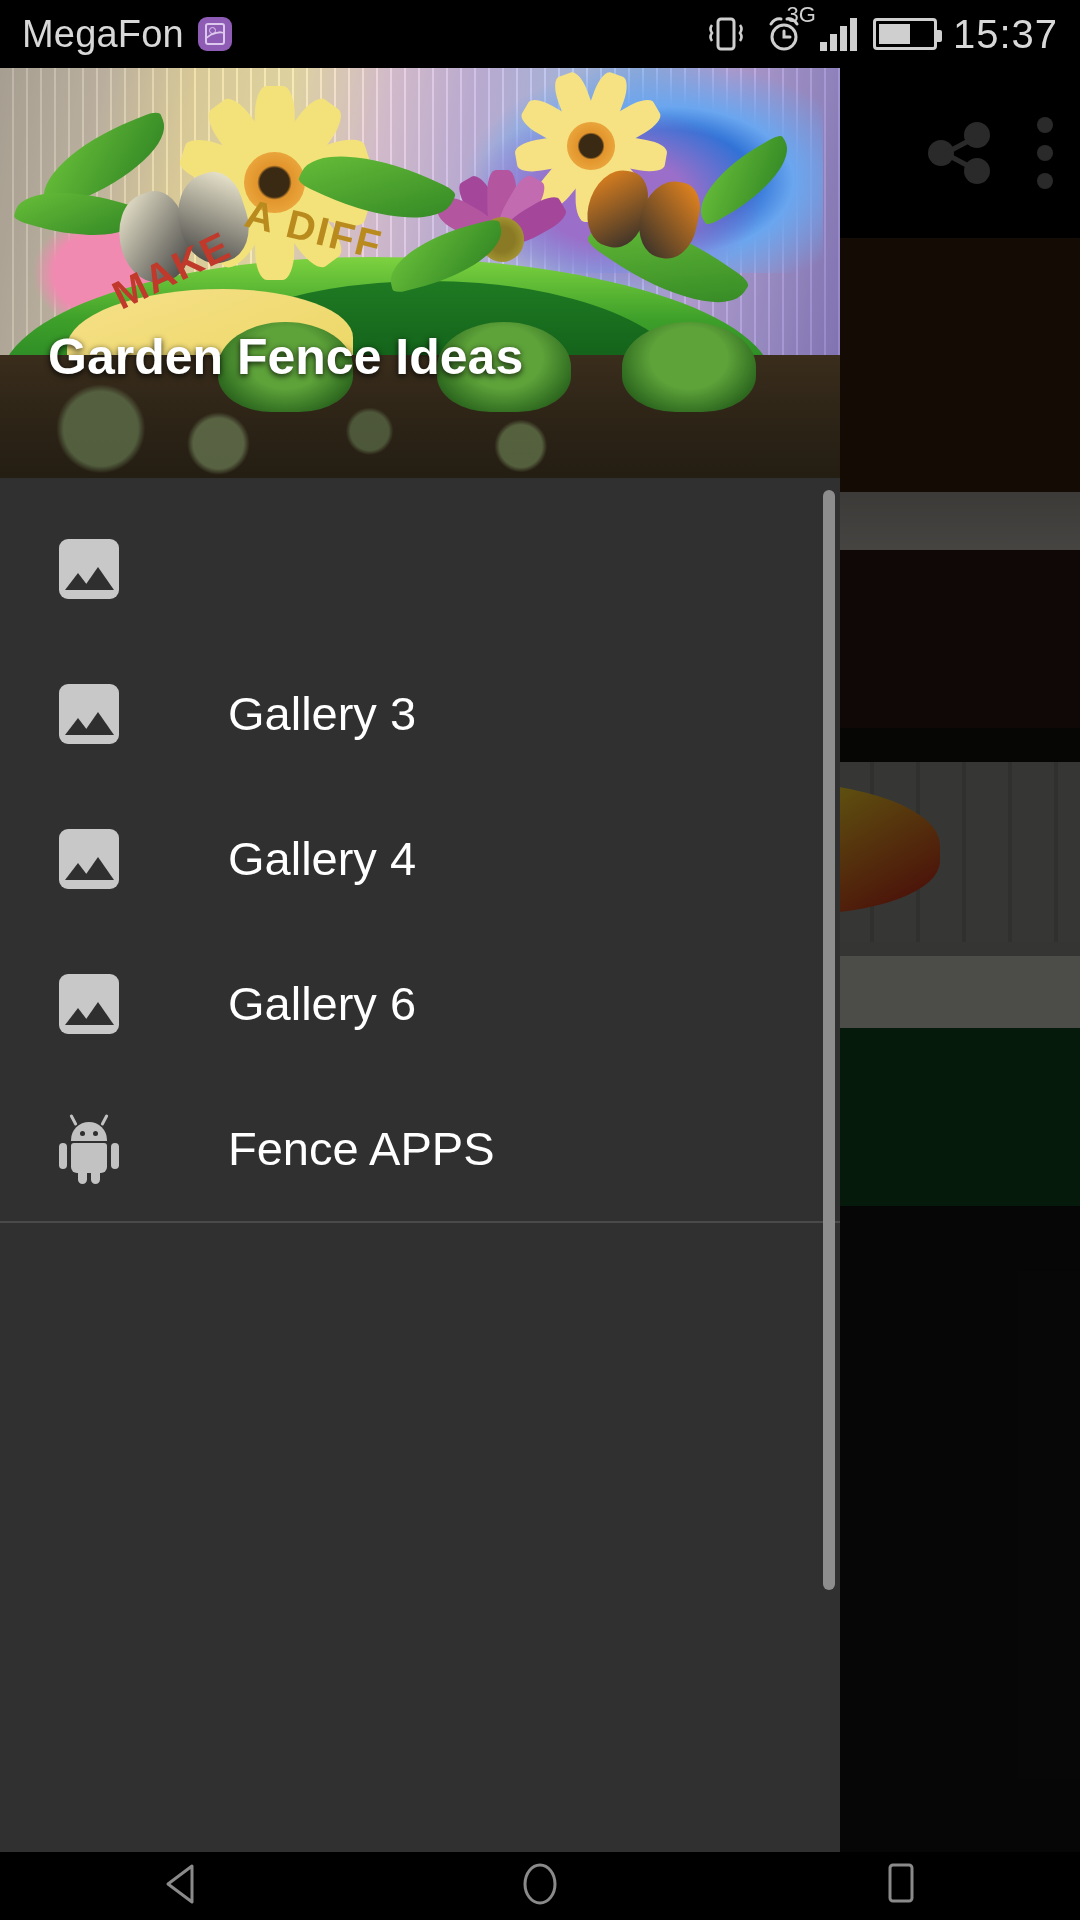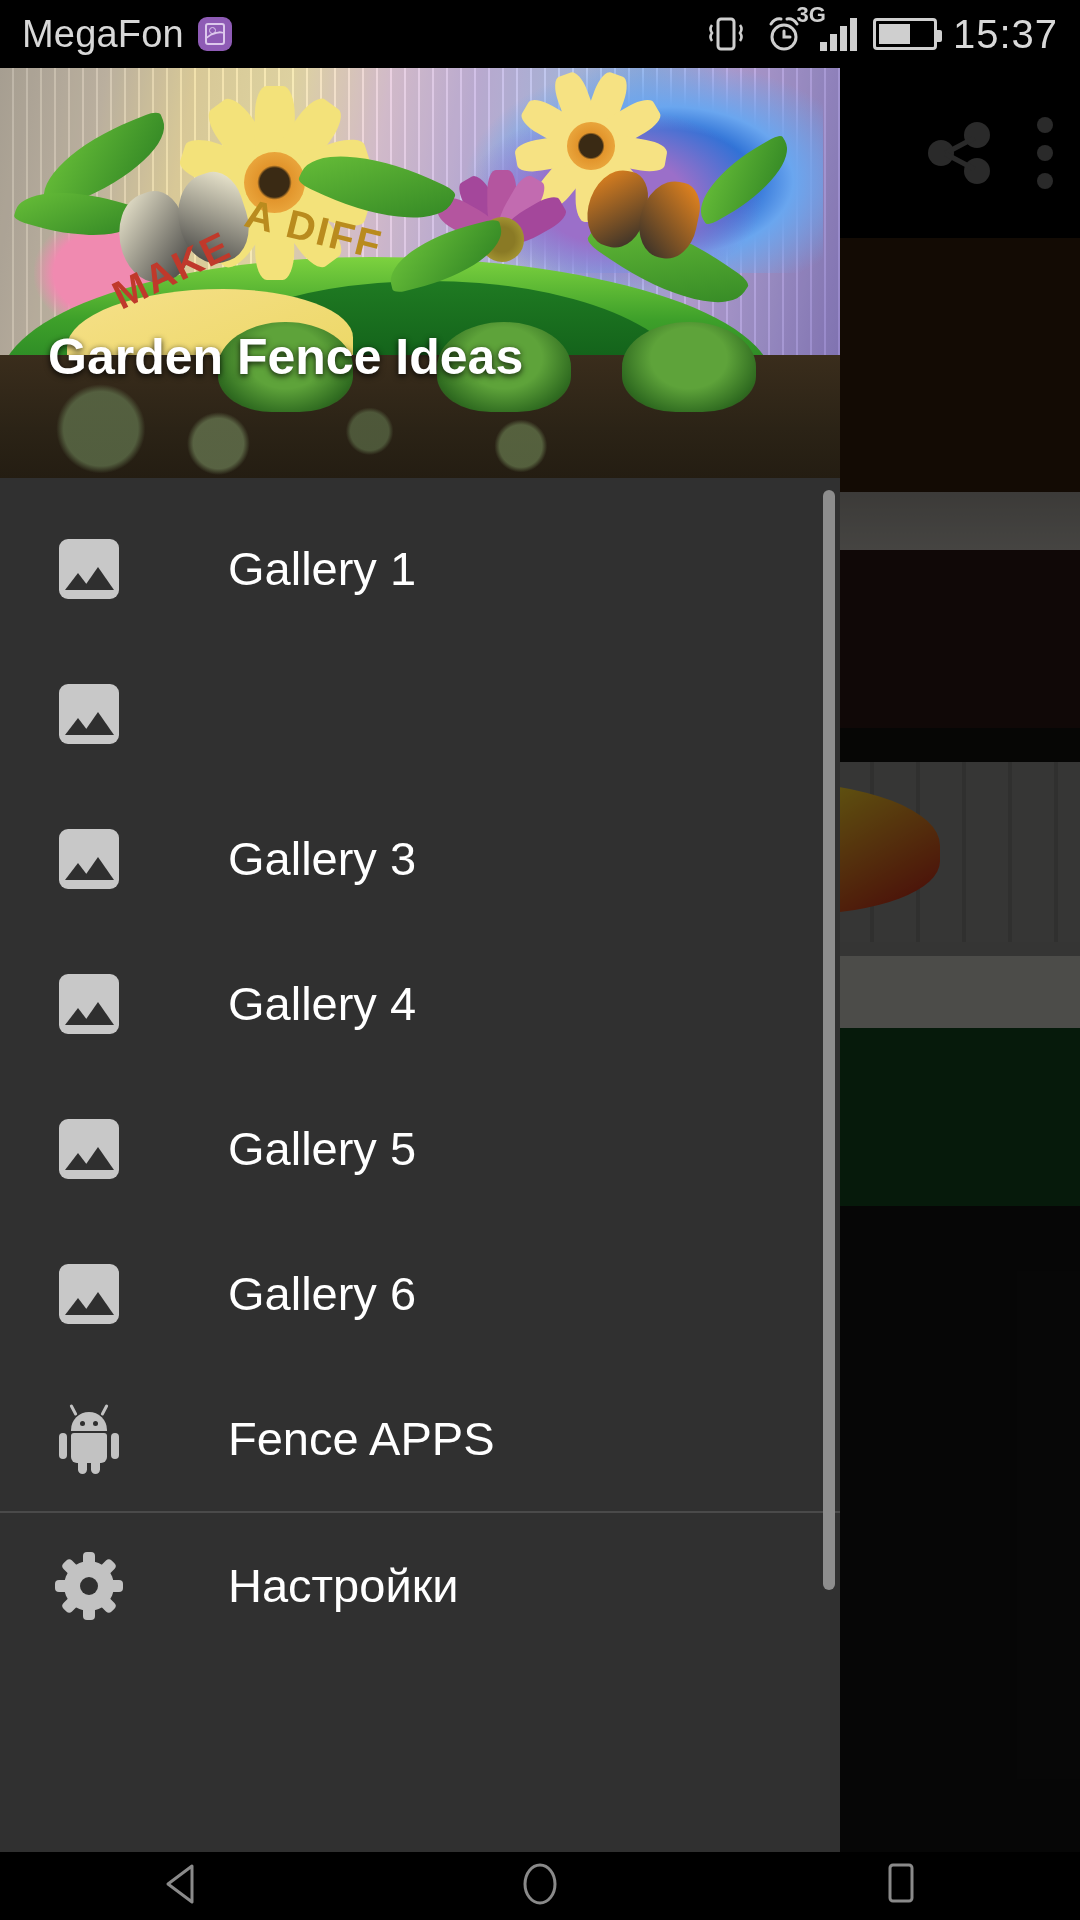--- a/index.html
+++ b/index.html
@@ -39,22 +39,22 @@
   .status-right{
     margin-left:auto; display:flex; align-items:center; gap:16px; margin-right:22px;
   }
   .ic{ display:block; }
   .clock-text{ color:#d8d8d8; font-size:40px; letter-spacing:1px; }
 
   
   .sig{ display:flex; align-items:flex-end; gap:3px; height:34px; position:relative; }
   .sig b{ display:block; width:7px; background:#cfcfcf; }
   .threeg{
-    position:absolute; right:31px; top:-13px; color:#cfcfcf;
-    font-size:22px; font-weight:bold; line-height:1;
+    position:absolute; right:41px; top:-13px; color:#cfcfcf;
+    font-size:22px; font-weight:normal; line-height:1;
   }
 
   
   .batt{
     width:64px; height:32px; border:3px solid #cfcfcf; border-radius:4px;
     position:relative; display:flex; align-items:center; padding:3px;
   }
   .batt::after{
     content:""; position:absolute; right:-8px; top:9px; width:5px; height:12px;
     background:#cfcfcf; border-radius:0 2px 2px 0;
@@ -525,68 +525,50 @@
         <div class="bush" style="left:74%;"></div>
       </div>
       <div class="drawer-title">Garden Fence Ideas</div>
     </div>
 
     <div class="header-gap"></div>
 
     <div class="nav-list">
 
 
+
       <div class="nav-item">
         <div class="nav-icon">
           <div class="img-icon">
               <span class="m1"></span>
               <span class="m2"></span>
             </div>
         </div>
-        <div class="nav-label">Gallery 1</div>
       </div>
 
       <div class="nav-item">
         <div class="nav-icon">
           <div class="img-icon">
               <span class="m1"></span>
               <span class="m2"></span>
             </div>
         </div>
+        <div class="nav-label">Gallery 3</div>
       </div>
 
       <div class="nav-item">
         <div class="nav-icon">
           <div class="img-icon">
               <span class="m1"></span>
               <span class="m2"></span>
             </div>
         </div>
-        <div class="nav-label">Gallery 3</div>
-      </div>
-
-      <div class="nav-item">
-        <div class="nav-icon">
-          <div class="img-icon">
-              <span class="m1"></span>
-              <span class="m2"></span>
-            </div>
-        </div>
         <div class="nav-label">Gallery 4</div>
       </div>
 
-      <div class="nav-item">
-        <div class="nav-icon">
-          <div class="img-icon">
-              <span class="m1"></span>
-              <span class="m2"></span>
-            </div>
-        </div>
-        <div class="nav-label">Gallery 5</div>
-      </div>
 
       <div class="nav-item">
         <div class="nav-icon">
           <div class="img-icon">
               <span class="m1"></span>
               <span class="m2"></span>
             </div>
         </div>
         <div class="nav-label">Gallery 6</div>
       </div>
@@ -602,33 +584,20 @@
               <span class="arm r"></span>
             <span class="leg l"></span>
               <span class="leg r"></span>
           </div>
         </div>
         <div class="nav-label">Fence APPS</div>
       </div>
 
       <div class="nav-divider"></div>
 
-      <div class="nav-item">
-        <div class="nav-icon">
-          <div class="gear">
-            <span class="tooth" style="transform:rotate(0deg)"></span>
-            <span class="tooth" style="transform:rotate(45deg)"></span>
-            <span class="tooth" style="transform:rotate(90deg)"></span>
-            <span class="tooth" style="transform:rotate(135deg)"></span>
-            <span class="ring"></span>
-            <span class="hole"></span>
-          </div>
-        </div>
-        <div class="nav-label">Настройки</div>
-      </div>
 
     </div>
 
     <div class="drawer-scroll" style="top:422px; height:1100px;"></div>
   </div>
 
   <div class="navbar">
     <div class="nb">
       <span>
         <svg width="36" height="44" viewBox="0 0 36 44">

